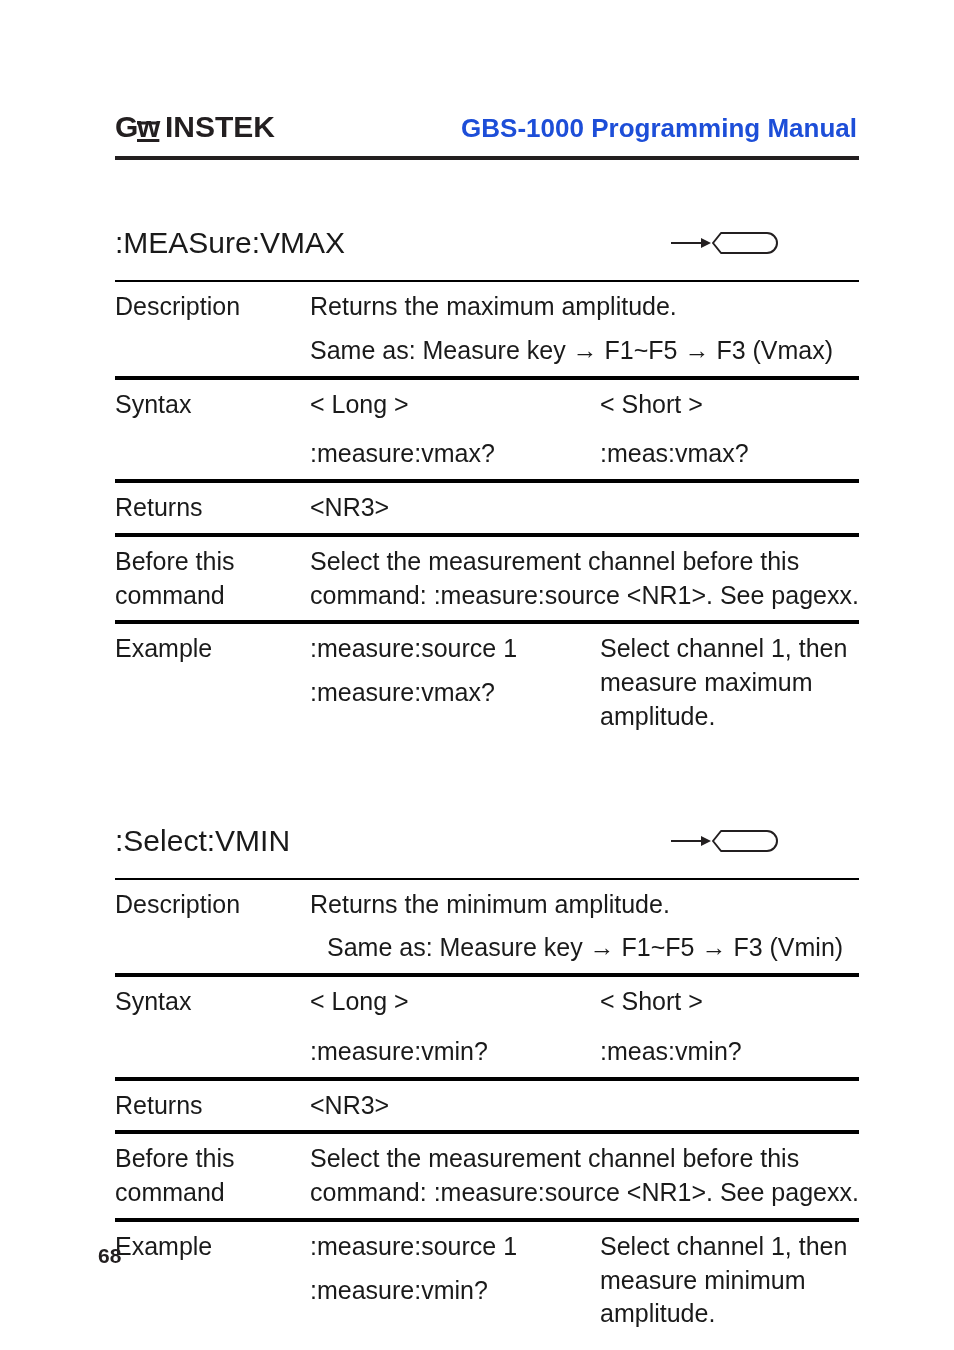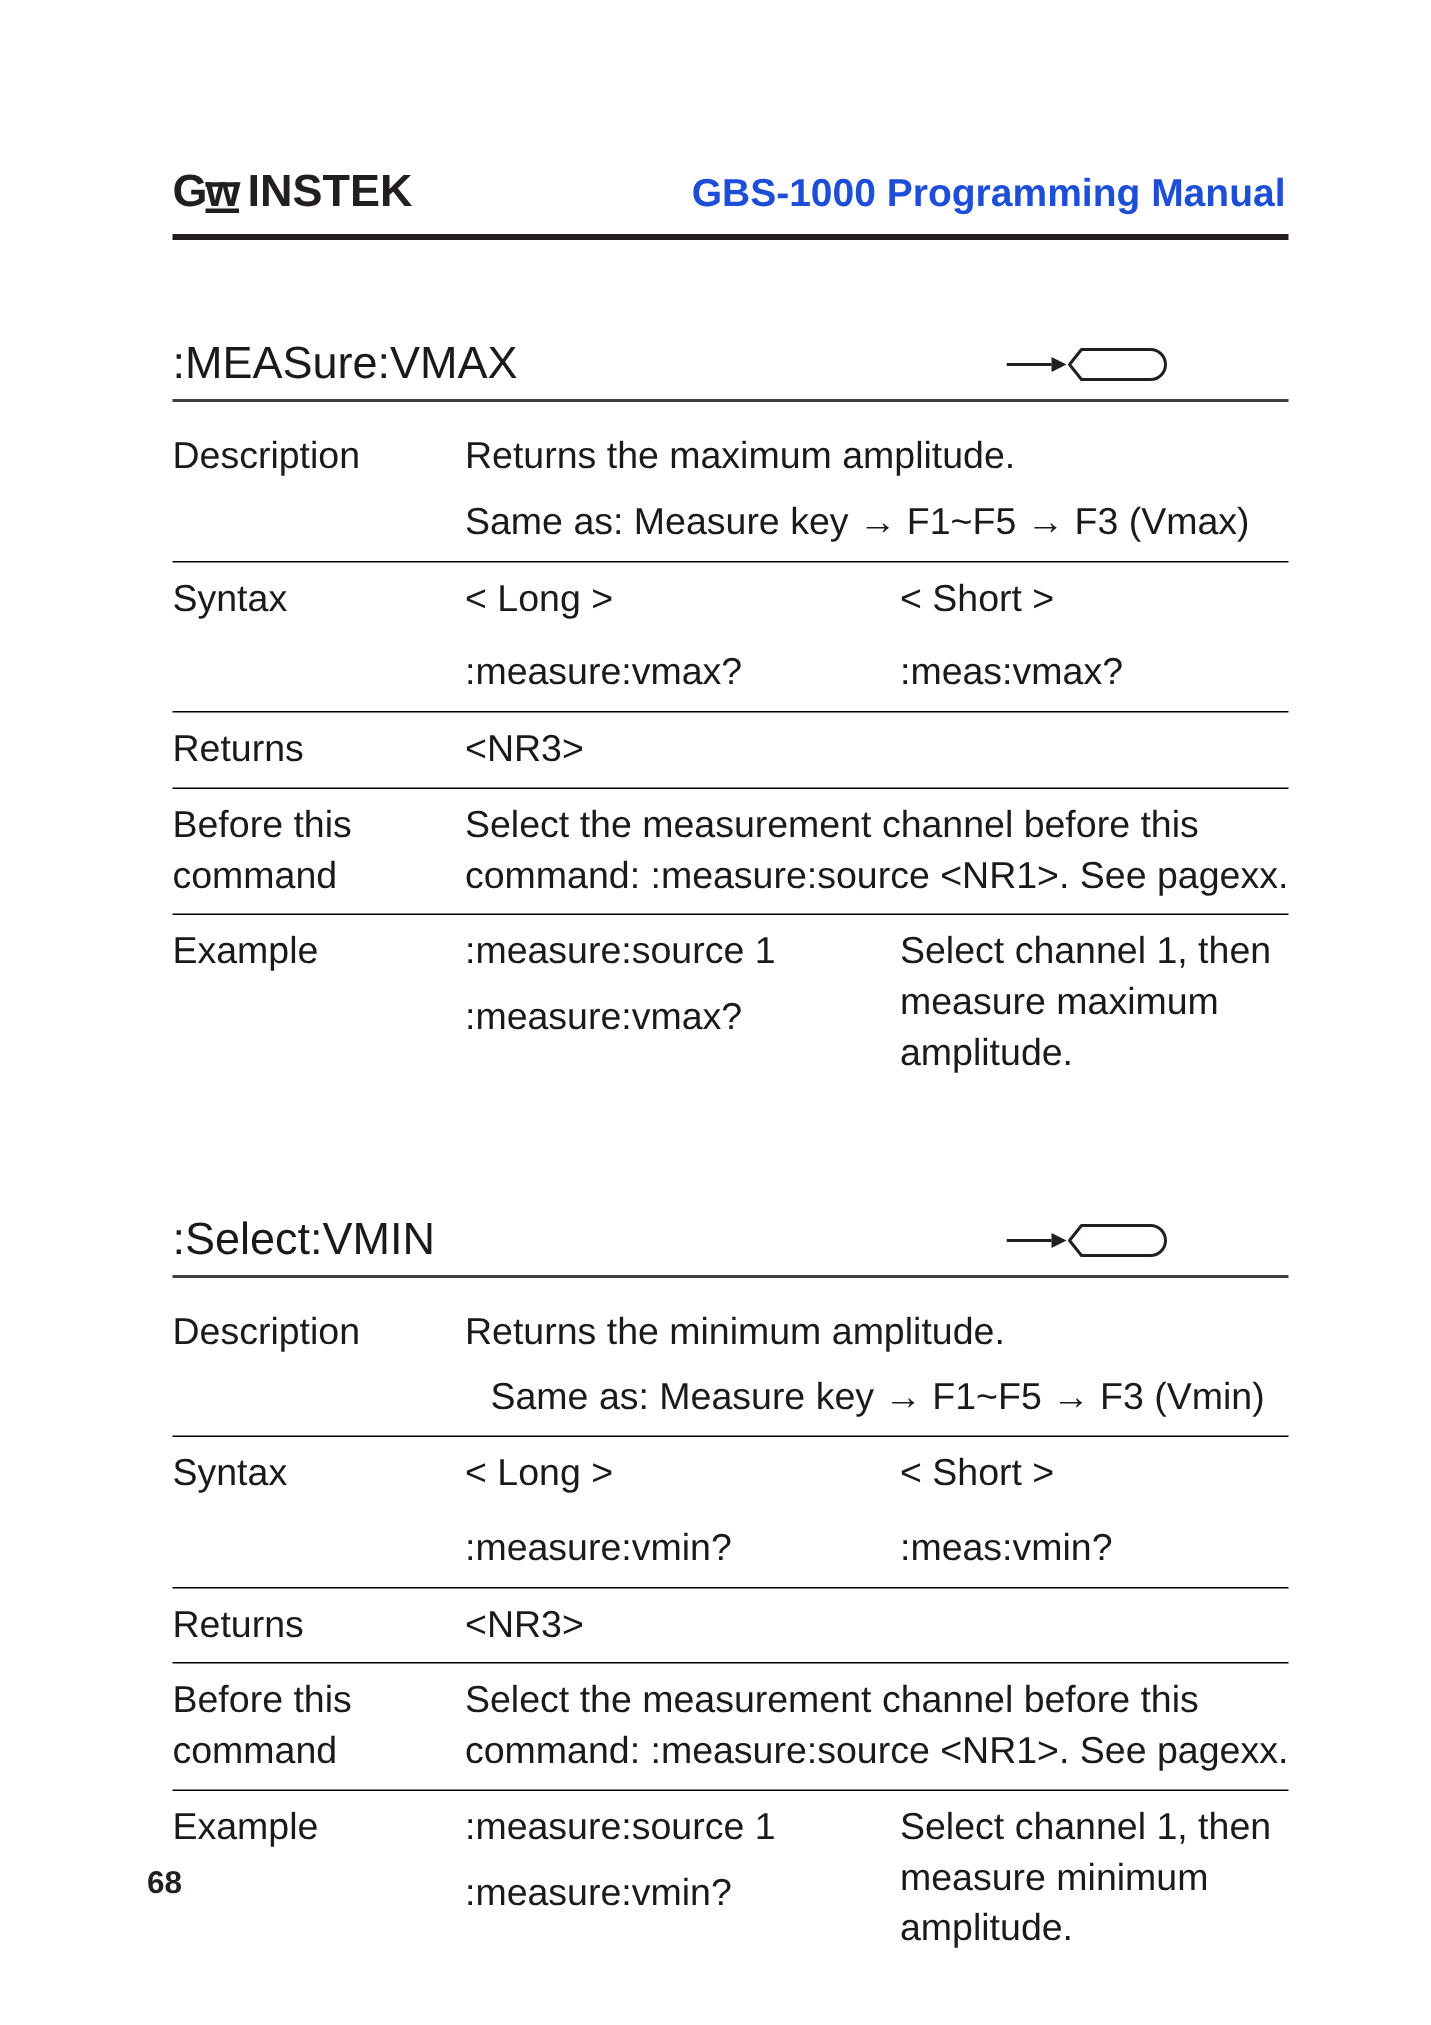--- a/index.html
+++ b/index.html
@@ -6,29 +6,29 @@
     html, body { width: 954px; height: 1350px; }
     body { font-family: "Optima", "Segoe UI", "Lucida Grande", sans-serif; background: #fff; color: #1a1a1a; position: relative; }
     .page { padding: 110px 95px 0 115px; }
     .top-divider { border-top: 4px solid #231f20; margin-top: 10px; }
     .header-row { display: flex; justify-content: space-between; align-items: flex-end; padding: 0 2px 2px 0; }
     .logo { font-family: "Arial Black", sans-serif; font-size: 32px; font-weight: 900; letter-spacing: -1px; color: #231f20; display:flex; align-items:baseline; }
     .doc-title { font-size: 26px; font-weight: 700; color: #1d4ed8; }
 
     .block { margin-top: 66px; }
     .block.second { margin-top: 82px; }
-    .section-head { display: flex; justify-content: space-between; align-items: flex-end; border-bottom: 2px solid #404040; padding-bottom: 6px; margin-bottom: 12px; }
+    .section-head { display: flex; justify-content: space-between; align-items: flex-end; border-bottom: 2px solid #000000; padding-bottom: 20px; }
     .section-title { font-size: 30px; font-weight: 400; color: #1a1a1a; }
     .key-icon { margin-right: 78px; margin-bottom: 4px; }
     .key-icon svg { display:block; }
 
     table.def { width: 100%; border-collapse: collapse; }
     table.def td { font-size: 25px; color: #1a1a1a; vertical-align: top; padding: 8px 0; line-height: 1.35; }
     table.def td.label { width: 195px; }
-    table.def tr.sep td { border-bottom: 1px solid #000000; }
+    table.def tr.sep td { border-bottom: 4px solid #000000; }
     .col-mid { width: 290px; margin-left: 20px; }
     .col-right { }
 
     .syntax-row td { padding-top: 8px; padding-bottom:2px; }
     .syntax-row2 td { padding-top: 2px; padding-bottom:10px; }
     .short-head { text-align: left; }
     .ex-cmd-line { display:block; }
 
     .page-num { position: absolute; bottom: 82px; left: 98px; font-size: 21px; font-weight: 900; font-family: "Arial Black", Arial, sans-serif; color:#231f20; }
   </style>

